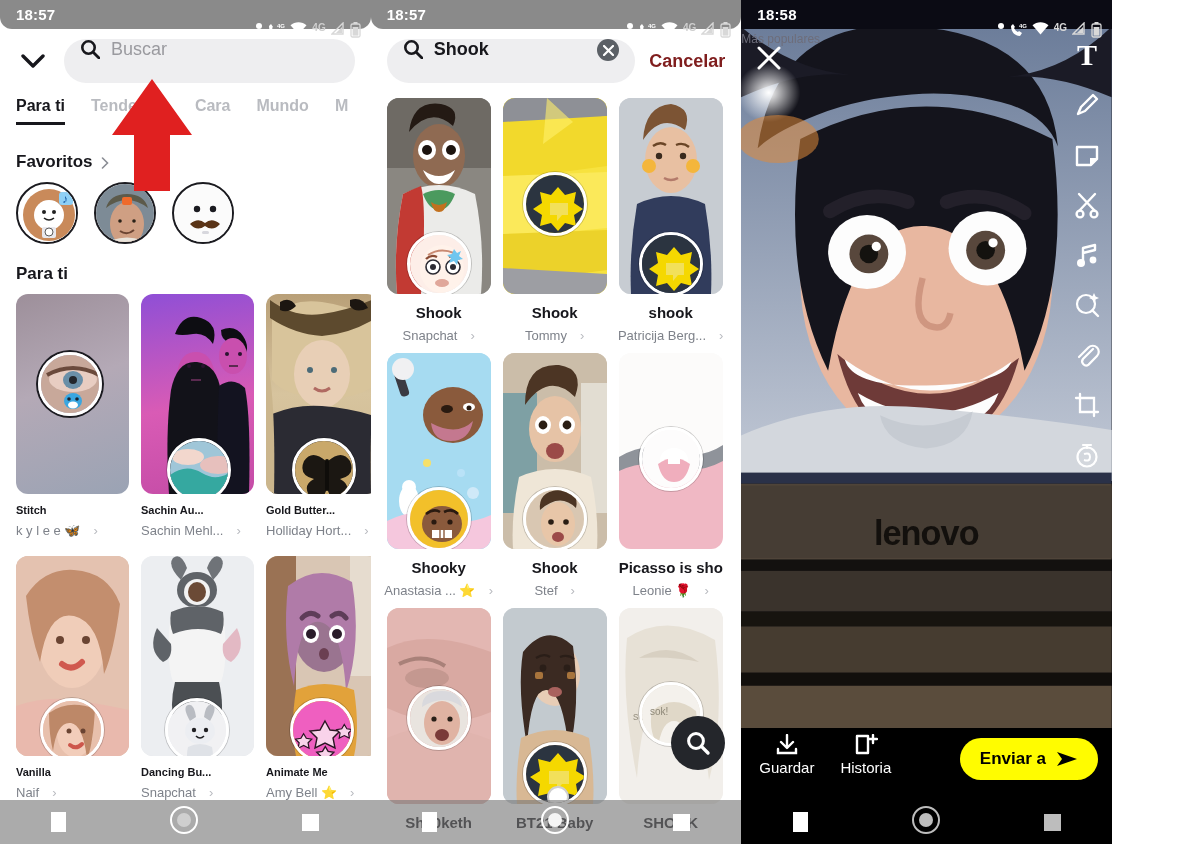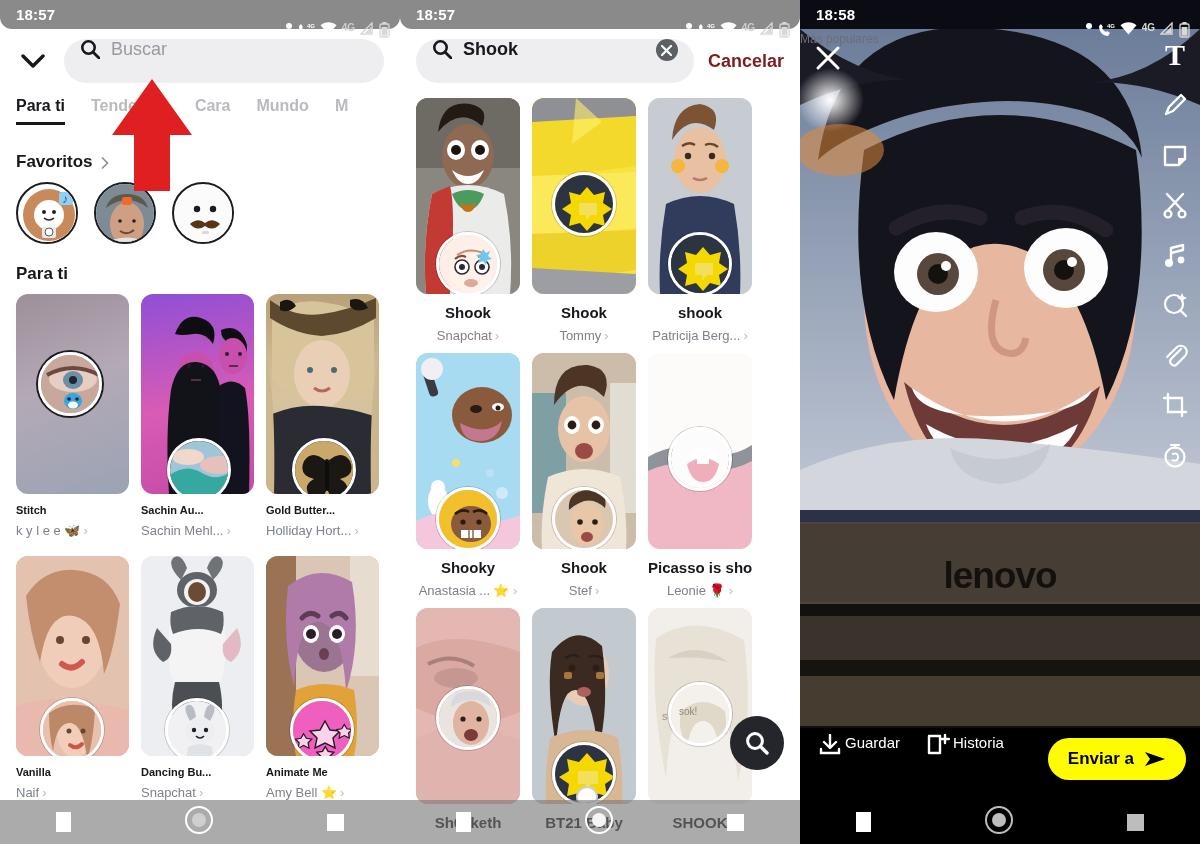--- a/index.html
+++ b/index.html
@@ -1,21 +1,21 @@
 <!DOCTYPE html>
 <html><head>
 <meta charset="utf-8">
 <style>
   * { box-sizing: border-box; margin:0; padding:0; }
   body {
     width:1200px; height:844px; overflow:hidden;
     font-family:"Liberation Sans", sans-serif;
     background:#fff;
   }
-  .screens { display:flex; width:1200px; height:844px; }
+  .screens { display:flex; width:1112px; height:844px; }
   .panel { position:relative; width:400px; height:844px; overflow:hidden; background:#fff; }
 
   
   .statusbar {
     position:absolute; top:0; left:0; width:100%; height:29px;
     display:flex; align-items:center; justify-content:space-between;
     padding:0 10px 0 16px; z-index:40;
   }
   .statusbar.gray { background:#8a8a8a; border-radius:0 0 12px 12px; }
   .statusbar.dark { background:#0b0b14; }
@@ -60,21 +60,21 @@
   }
   .lens-bubble {
     position:absolute; width:64px; height:64px; border-radius:50%;
     border:3px solid #fff; overflow:hidden; left:24px; bottom:-6px;
     box-shadow:0 0 0 1px rgba(0,0,0,.18);
   }
   .lens-bubble.mid { left:24px; top:68px; bottom:auto; }
   .card-name { font-size:11px; font-weight:bold; color:#17171c; margin-top:10px;
     white-space:nowrap; overflow:hidden; text-overflow:clip; }
   .card-author { font-size:13px; color:#7e828a; margin-top:7px; white-space:nowrap;
-    display:flex; align-items:center; gap:3px; }
+    display:flex; align-items:center; gap:13px; }
   .card-author .chev { color:#b9bbc0; }
 
   
   .grid2 { display:flex; gap:12px; padding:0 16px; }
   .card2 { width:104px; }
   .card2 .card-thumb { width:104px; height:196px; }
   .card2 .card-name { text-align:center; font-size:15px; }
   .card2 .card-author { justify-content:center; font-size:13px; }
   .card2 .lens-bubble { left:50%; transform:translateX(-50%); bottom:-2px; }
   .card2 .lens-bubble.mid { top:74px; bottom:auto; }
@@ -97,21 +97,21 @@
   .tool-rail {
     position:absolute; right:8px; top:38px; z-index:31;
     display:flex; flex-direction:column; align-items:center; gap:16px;
   }
   .tool-rail > div { width:34px; height:34px; display:flex; align-items:center; justify-content:center; }
   .tool-T { color:#fff; font-family:"Liberation Serif", serif; font-size:30px; font-weight:bold; line-height:1; }
   .p3-bottom {
     position:absolute; left:0; bottom:44px; width:100%; height:72px; z-index:30;
     background:#000; display:flex; align-items:flex-start; padding:6px 14px 0 18px; gap:26px;
   }
-  .p3-action { display:flex; flex-direction:row; align-items:flex-start; gap:3px; color:#fff; }
+  .p3-action { display:flex; flex-direction:column; align-items:center; gap:3px; color:#fff; }
   .p3-action span { font-size:15px; }
   .send-btn {
     margin-left:auto; margin-top:4px; background:#FFFC00; color:#000;
     border-radius:22px; height:42px; padding:0 20px;
     display:flex; align-items:center; gap:10px; font-size:17px; font-weight:bold;
   }
   .faded-label { position:absolute; top:32px; left:0; font-size:12px; color:#6d6d7a; z-index:25; }
 
   
   .search-fab {

